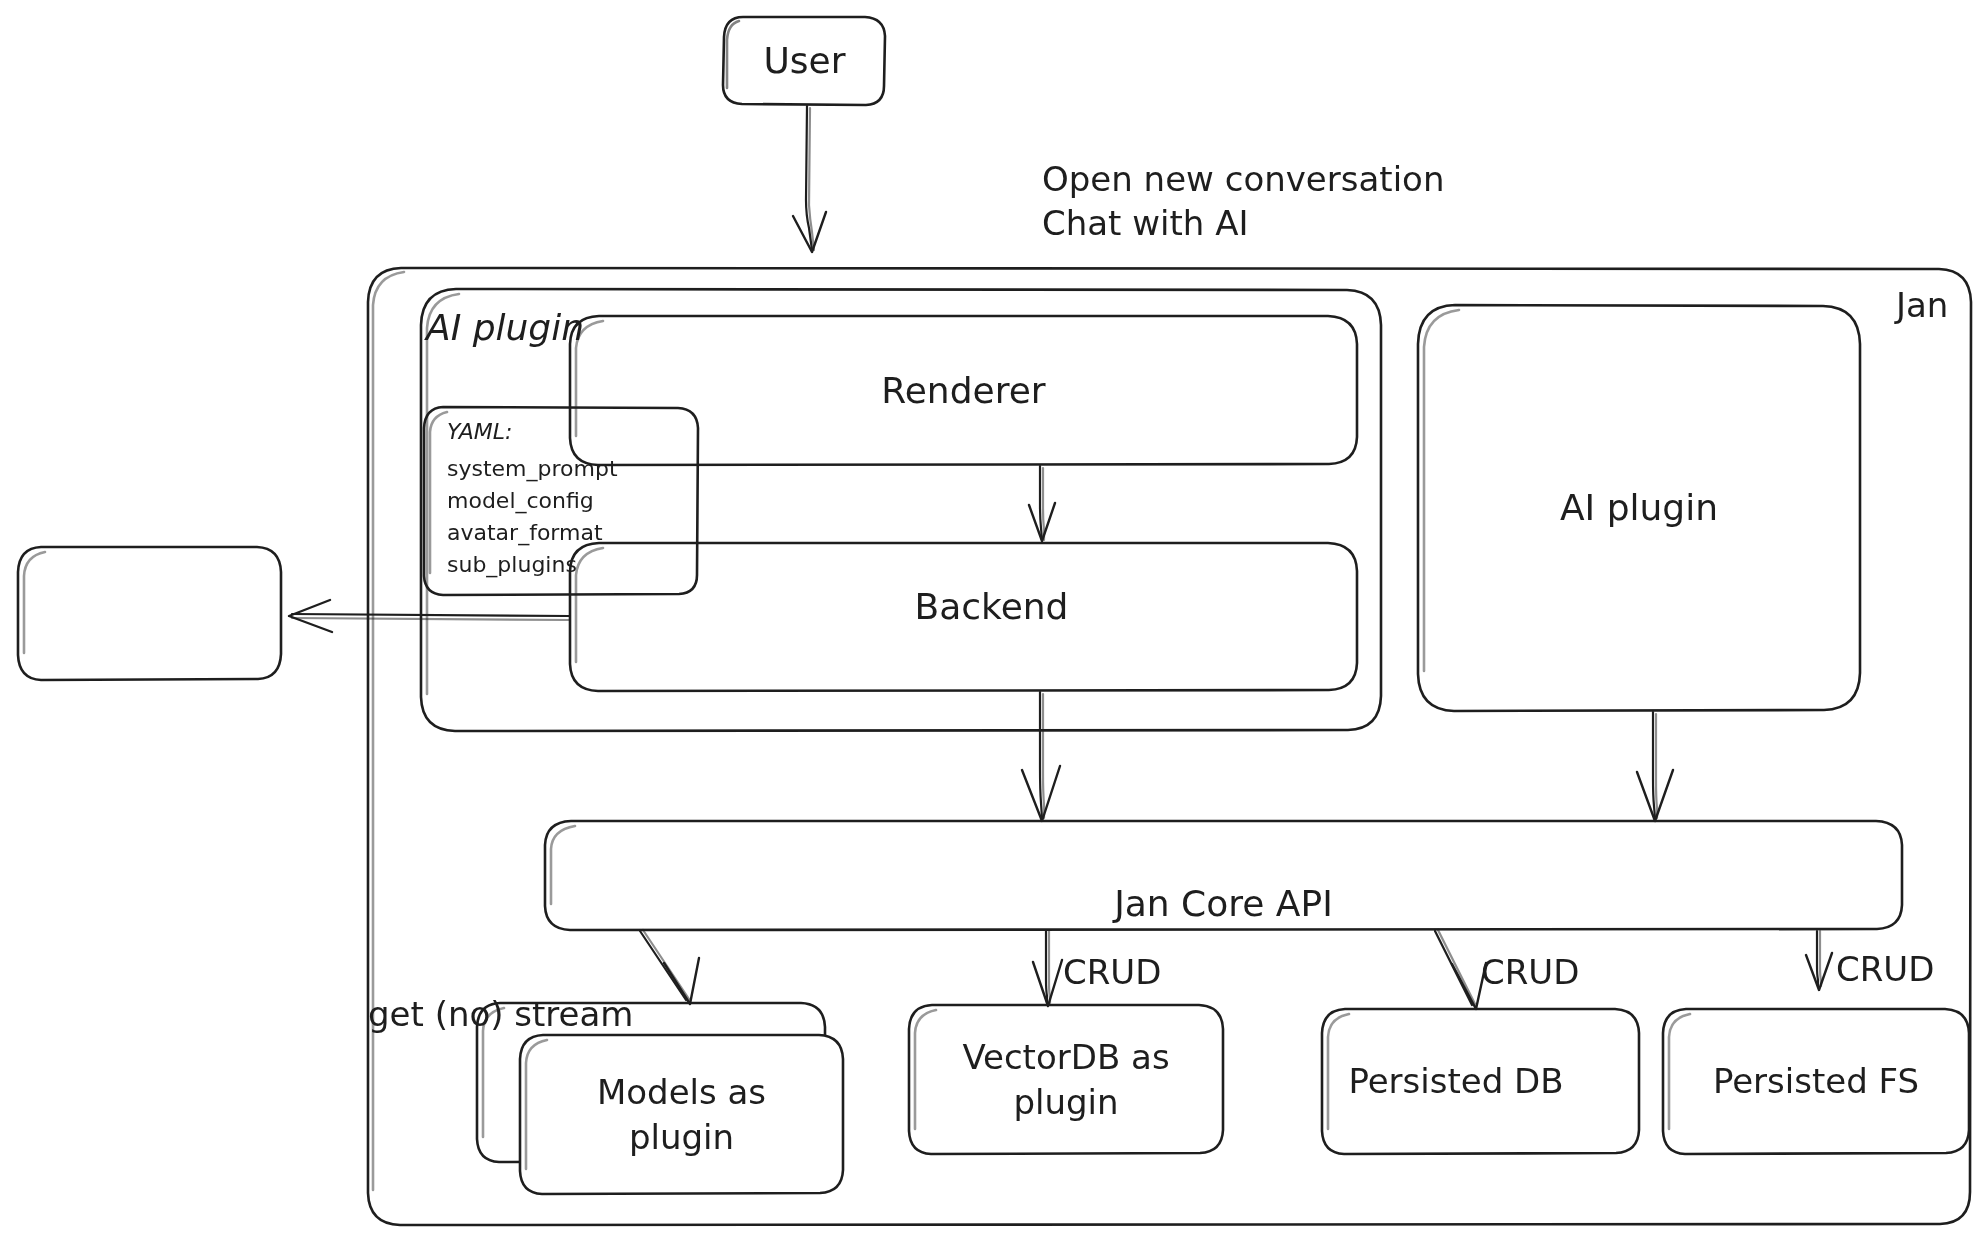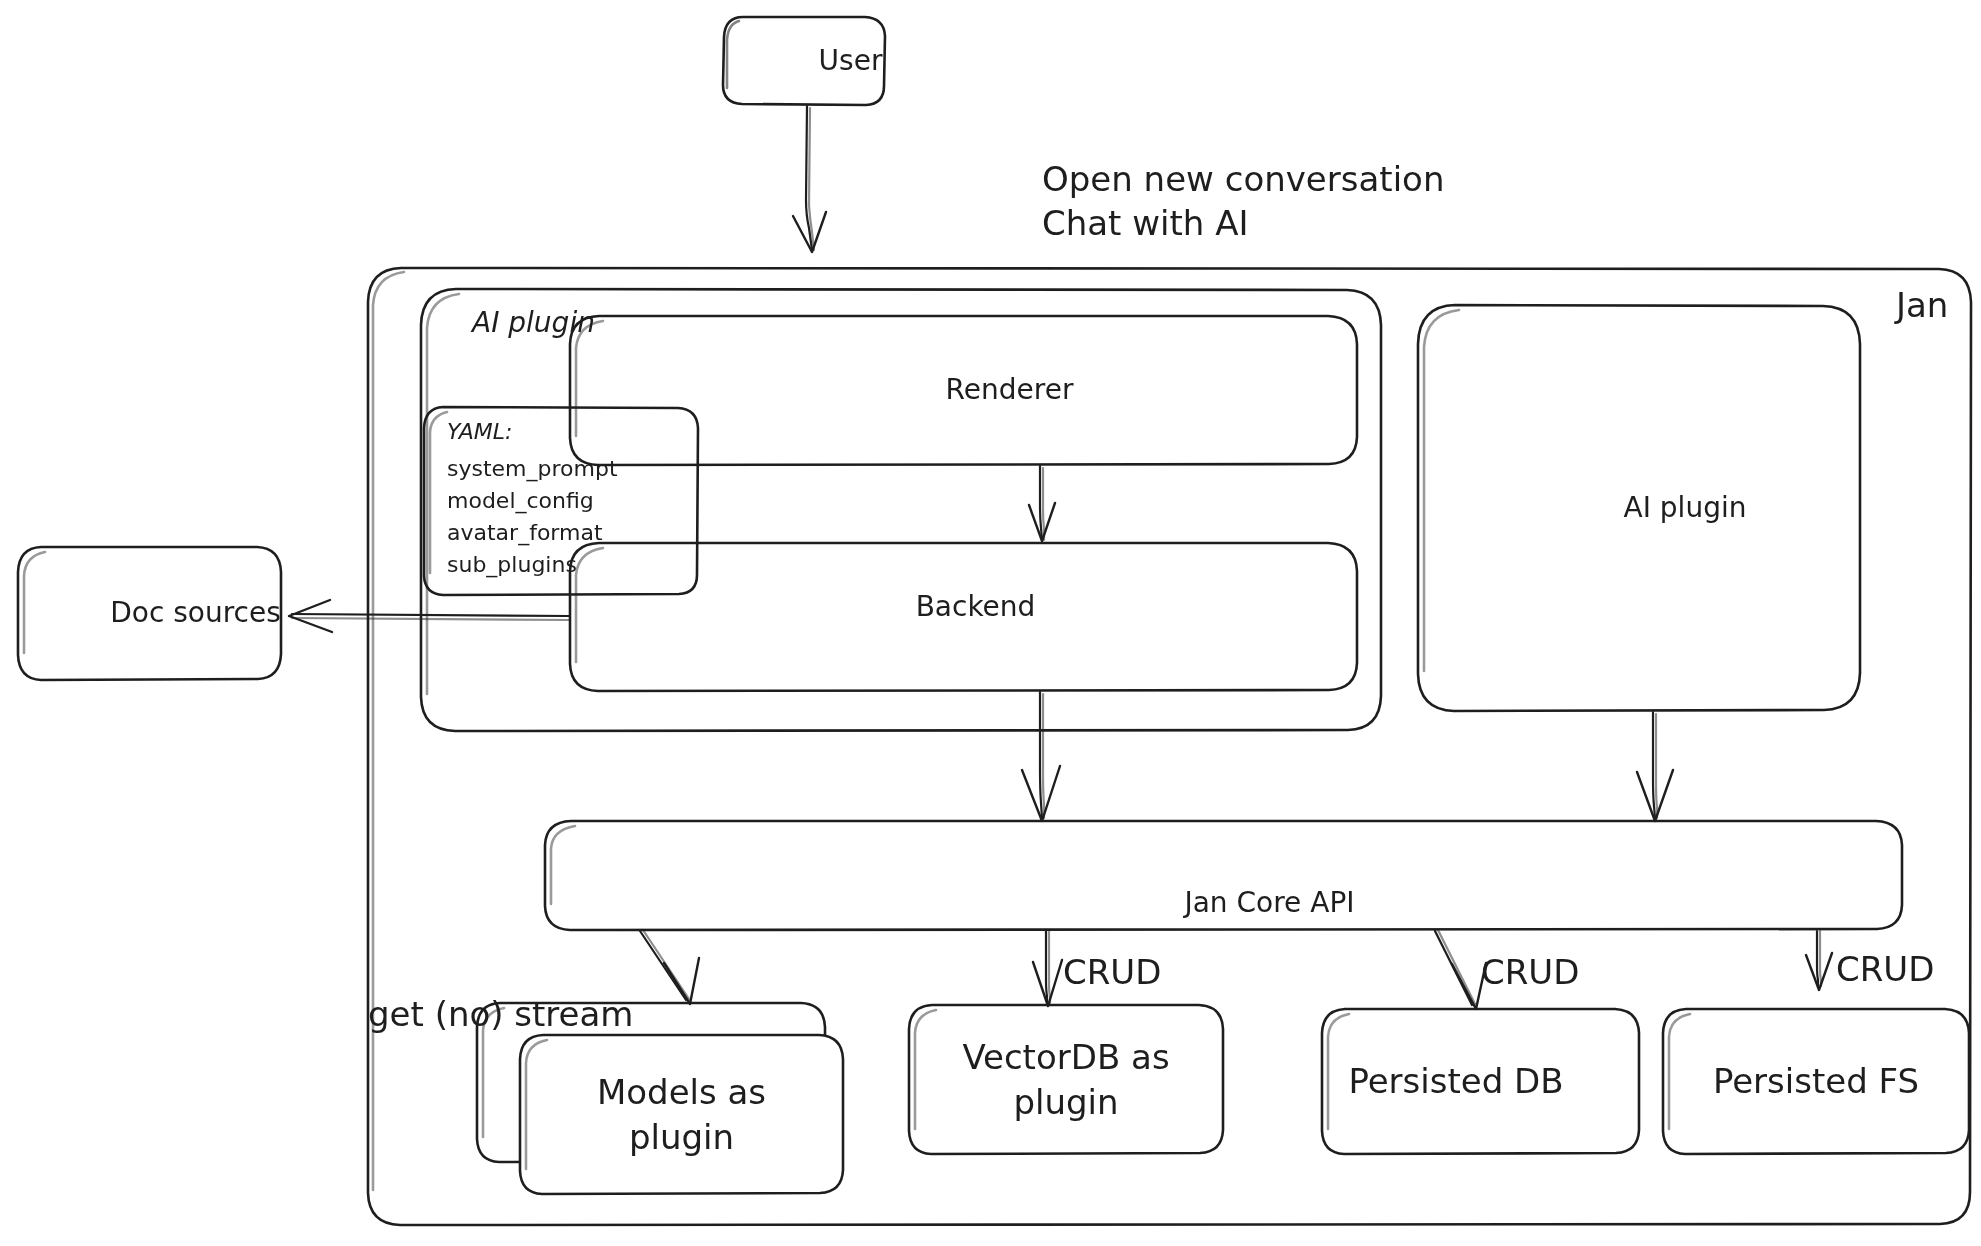--- a/index.html
+++ b/index.html
@@ -36,21 +36,21 @@
   .box-label {
     display: flex;
     align-items: center;
     justify-content: center;
     text-align: center;
     line-height: 1.32;
   }
   .free-label {
     line-height: 1.30;
   }
-  .t36 { font-size: 28px; padding-left: 46px; }
+  .t36 { font-size: 36px; }
   .t34 { font-size: 34px; }
   .t22 { font-size: 22px; }
   .italic { font-style: italic; }
   .ln { fill: none; stroke: #1e1e1e; stroke-linecap: round; stroke-linejoin: round; }
   .edge { stroke-width: 2.2; }
   .frame { stroke-width: 2.6; }
   .arrowhead { stroke-width: 2.4; fill: none; }
 </style>
 </head>
 <body>
@@ -192,25 +192,24 @@
   <div class="free-label t36 italic" style="left:426px; top:305px;">AI plugin</div>
 
   <div class="free-label t22 italic" style="left:447px; top:418px;">YAML:</div>
   <div class="free-label t22" style="left:447px; top:455px;">system_prompt</div>
   <div class="free-label t22" style="left:447px; top:487px;">model_config</div>
   <div class="free-label t22" style="left:447px; top:519px;">avatar_format</div>
   <div class="free-label t22" style="left:447px; top:551px;">sub_plugins</div>
 
   <div class="box-label t36" style="left:570px; top:316px; width:787px; height:149px;">Renderer</div>
 
-  <div class="box-label t36" style="left:536px; top:543px; width:787px; height:128px;">Backend</div>
+  <div class="box-label t36" style="left:598px; top:543px; width:787px; height:128px;">Backend</div>
 
   <div class="box-label t36" style="left:1418px; top:305px; width:442px; height:406px;">AI plugin</div>
 
-  <div class="box-label t36" style="left:18px; top:547px; width:263px; height:133px;">Doc sources</div>
 
   <div class="box-label t36" style="left:545px; top:849px; width:1357px; height:109px;">Jan Core API</div>
 
   <div class="free-label t34" style="left:368px; top:992px;">get (no) stream</div>
 
   <div class="free-label t34" style="left:1063px; top:950px;">CRUD</div>
 
   <div class="free-label t34" style="left:1481px; top:950px;">CRUD</div>
 
   <div class="free-label t34" style="left:1836px; top:947px;">CRUD</div>

